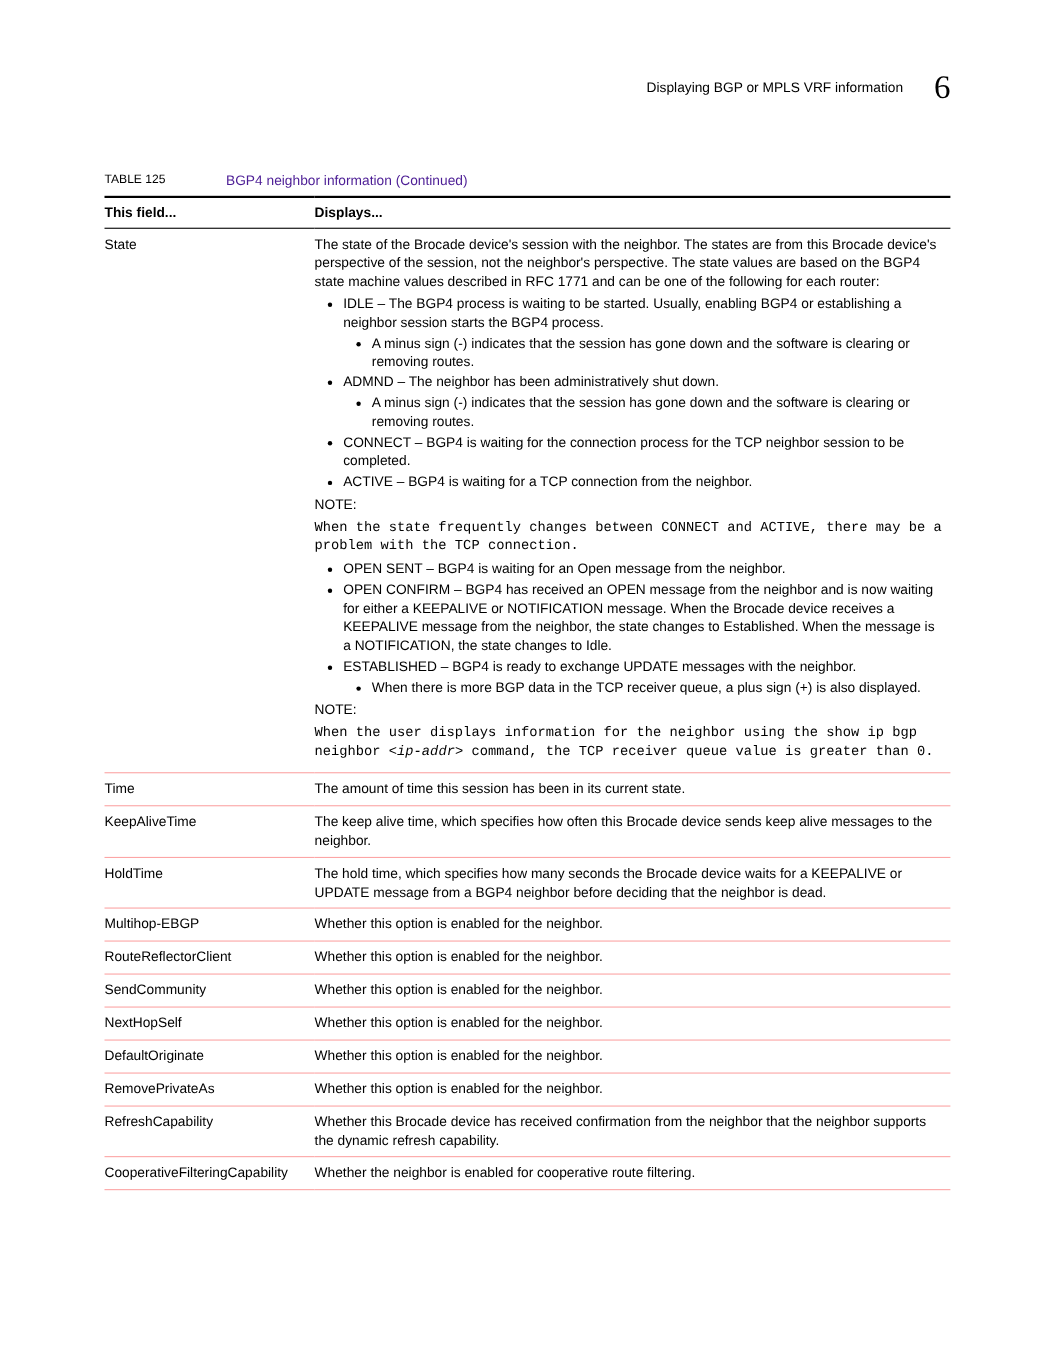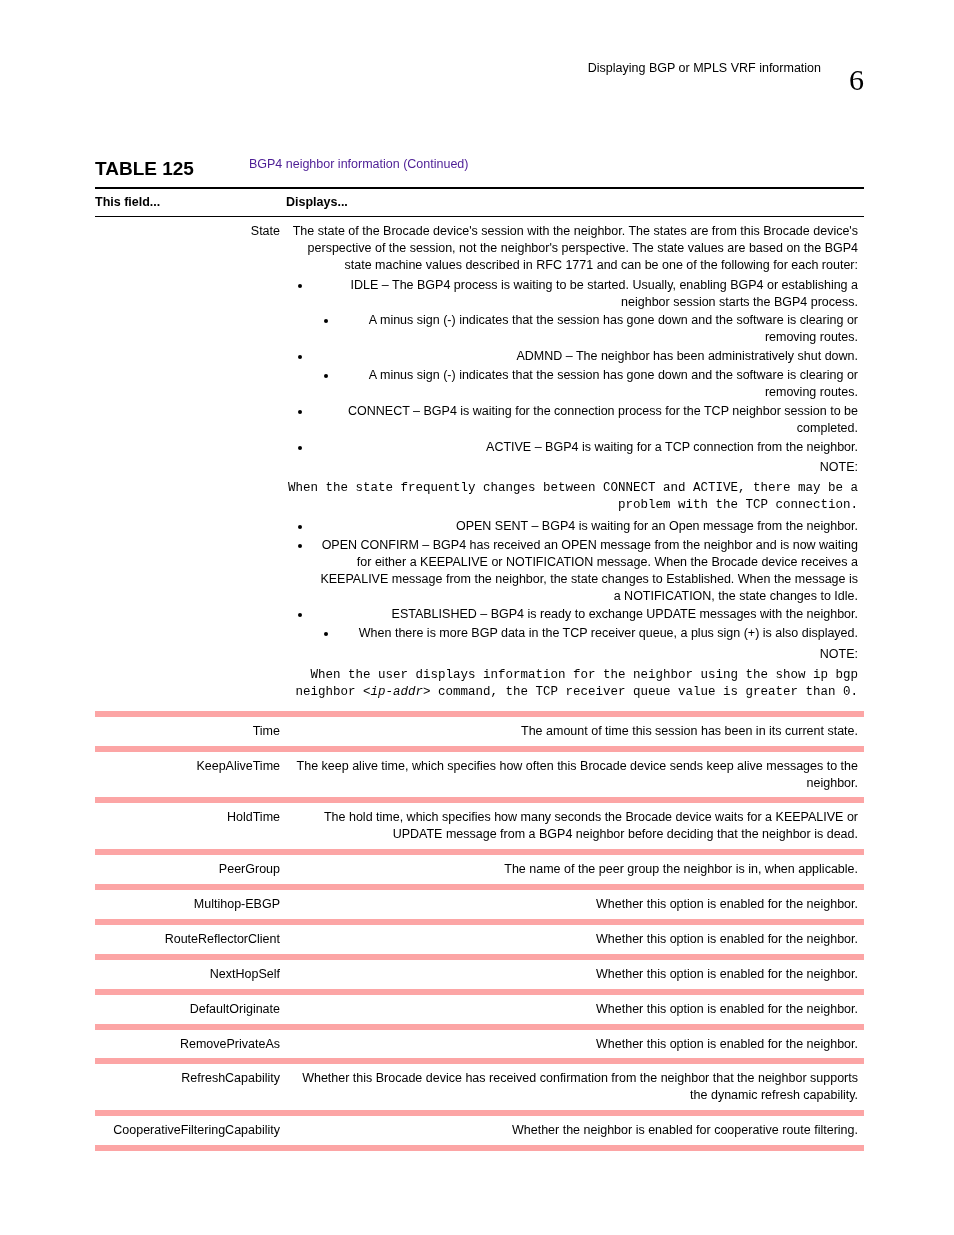--- a/index.html
+++ b/index.html
@@ -8,61 +8,61 @@
     color: #000;
     margin: 0;
     padding: 60px 90px 80px 95px;
     width: 954px;
     box-sizing: border-box;
     line-height: 1.35;
   }
   .header-line {
     display: flex;
     justify-content: flex-end;
-    align-items: flex-start;
+    align-items: center;
     gap: 28px;
     margin-bottom: 55px;
   }
   .header-title {
     color: #000;
   }
   .chapter-num {
     font-family: "Times New Roman", serif;
     font-size: 30px;
     font-weight: normal;
     color: #000;
   }
   .table-caption {
     display: flex;
     gap: 55px;
     margin-bottom: 6px;
   }
   .table-label {
-    font-weight: bold;
-    font-size: 19px;
+    font-weight: normal;
+    font-size: 11px;
   }
   .table-title {
     color: #4c1d95;
   }
   .tbl {
     width: 100%;
     border-collapse: collapse;
     border-top: 2px solid #000;
   }
   .tbl th {
     text-align: left;
     font-weight: bold;
     padding: 5px 6px 5px 0;
     border-bottom: 1.5px solid #000;
     vertical-align: top;
   }
   .tbl td {
-    text-align: right;
+    text-align: left;
     padding: 6px 6px 6px 0;
-    border-bottom: 6px solid #fca5a5;
+    border-bottom: 1px solid #fca5a5;
     vertical-align: top;
   }
   .col-field { width: 185px; }
   ul.b1 {
     list-style: disc;
     margin: 3px 0 3px 0;
     padding-left: 26px;
   }
   ul.b2 {
     list-style: disc;
@@ -150,29 +150,29 @@
     </tr>
     <tr>
       <td>KeepAliveTime</td>
       <td>The keep alive time, which specifies how often this Brocade device sends keep alive messages to the neighbor.</td>
     </tr>
     <tr>
       <td>HoldTime</td>
       <td>The hold time, which specifies how many seconds the Brocade device waits for a KEEPALIVE or UPDATE message from a BGP4 neighbor before deciding that the neighbor is dead.</td>
     </tr>
     <tr>
-      <td>PeerGroup</td>
-      <td>The name of the peer group the neighbor is in, when applicable.</td>
-    </tr>
-    <tr>
       <td>Multihop-EBGP</td>
       <td>Whether this option is enabled for the neighbor.</td>
     </tr>
     <tr>
       <td>RouteReflectorClient</td>
+      <td>Whether this option is enabled for the neighbor.</td>
+    </tr>
+    <tr>
+      <td>SendCommunity</td>
       <td>Whether this option is enabled for the neighbor.</td>
     </tr>
     <tr>
       <td>NextHopSelf</td>
       <td>Whether this option is enabled for the neighbor.</td>
     </tr>
     <tr>
       <td>DefaultOriginate</td>
       <td>Whether this option is enabled for the neighbor.</td>
     </tr>

